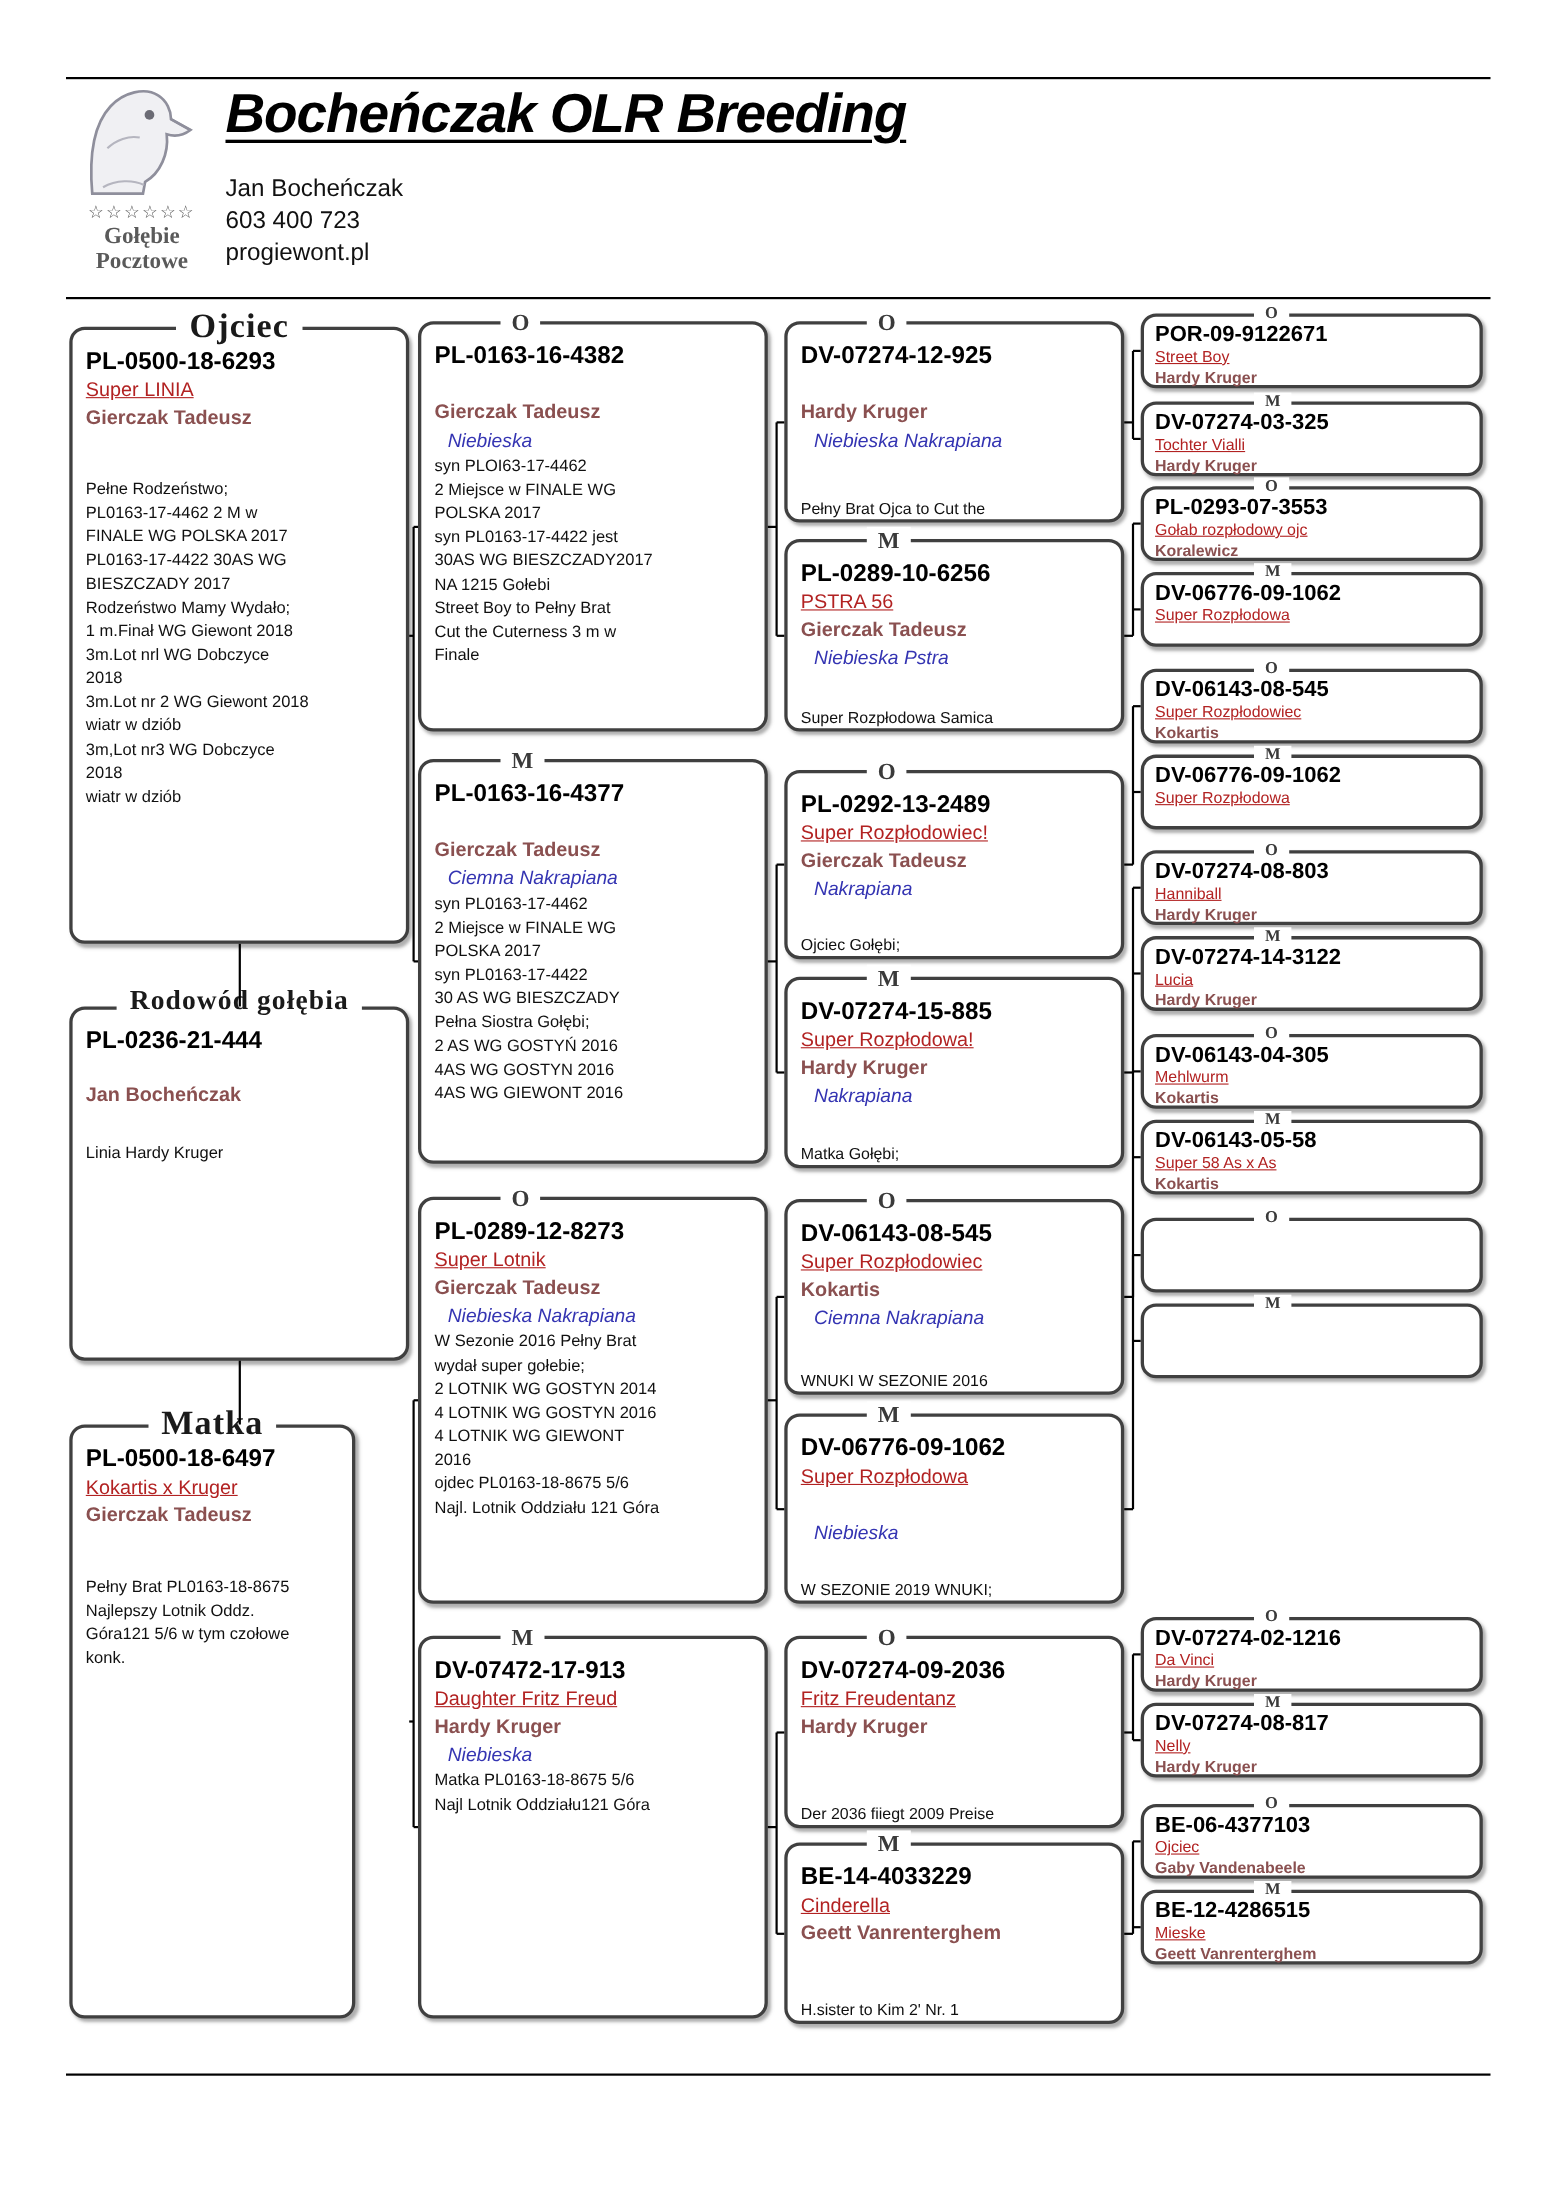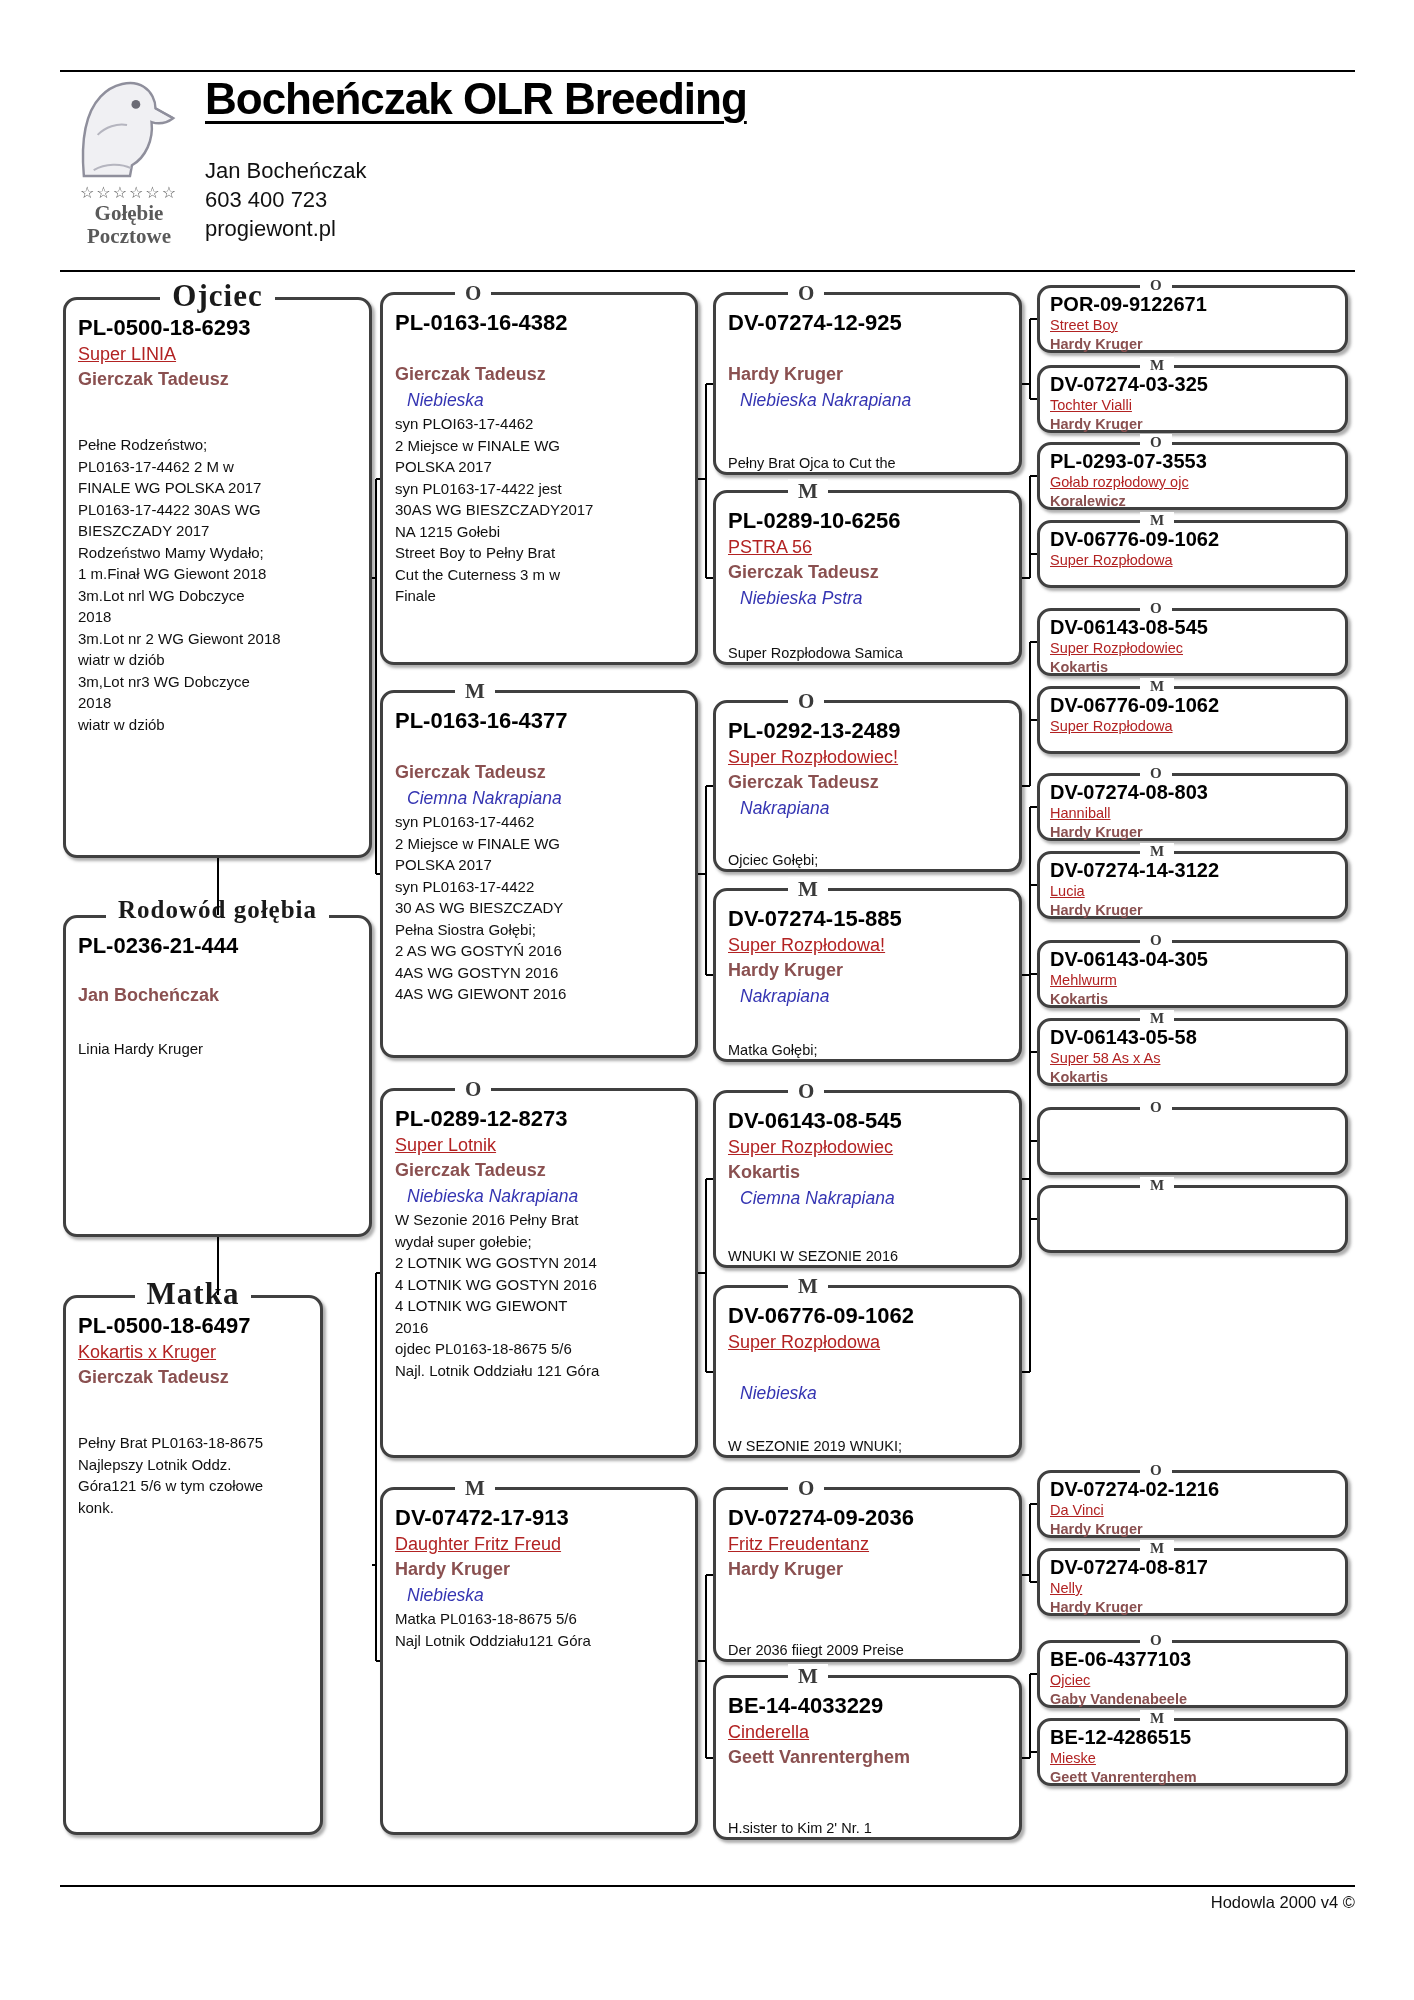--- a/index.html
+++ b/index.html
@@ -1,20 +1,20 @@
 <!DOCTYPE html>
 <html><head>
 <meta charset="utf-8">
 <style>
   html,body{margin:0;padding:0;background:#fff;}
   #stage{position:relative;width:1414px;height:2000px;background:#fff;overflow:hidden;
          font-family:"Liberation Sans",sans-serif;color:#000;}
   .rule{position:absolute;left:60px;width:1295px;height:2px;background:#000;}
-  #title{position:absolute;left:205px;top:74px;font-size:44px;font-weight:800;letter-spacing:-1px;
-         text-decoration:underline;text-decoration-thickness:3px;text-underline-offset:7px;}
+  #title{position:absolute;left:205px;top:74px;font-size:50px;font-weight:800;letter-spacing:-1px;
+         text-decoration:underline;text-decoration-thickness:3px;text-underline-offset:7px;font-style:italic;}
   .contact{position:absolute;left:205px;font-size:22px;color:#111;}
   #logo{position:absolute;left:58px;top:76px;width:142px;text-align:center;}
   #logo .stars{font-size:16px;letter-spacing:2px;color:#555;line-height:18px;}
   #logo .logoline{font-family:"Liberation Serif",serif;font-weight:700;font-size:21px;
                   color:#5a5a5a;line-height:23px;}
   .pbox{position:absolute;background:#fff;border:3px solid #404040;border-radius:14px;
         box-shadow:2.5px 3px 3px rgba(110,110,110,.55);box-sizing:border-box;}
   .tag{position:absolute;top:-14px;left:72px;background:#fff;padding:0 10px;
        font-family:"Liberation Serif",serif;font-weight:700;font-size:21px;color:#3a3a3a;}
   .gen4 .tag{top:-11px;left:100px;font-size:15px;}
@@ -54,21 +54,20 @@
   </div>
 
   <div id="title">Bocheńczak OLR Breeding</div>
   <div class="contact" style="top:158px">Jan Bocheńczak</div>
   <div class="contact" style="top:187px">603 400 723</div>
   <div class="contact" style="top:216px">progiewont.pl</div>
 
   <div class="rule" style="top:270px"></div>
 
   <div class="rule" style="top:1885px"></div>
-  <div id="footer">Hodowla 2000 v4 ©</div>
 <div class="pbox" style="position: absolute; left: 63px; top: 297px; width: 309px; height: 561px;">
       <div class="big-label"><span>Ojciec</span></div>
       <div class="ring">PL-0500-18-6293</div>
       <div class="name">Super LINIA</div>
       <div class="breeder">Gierczak Tadeusz</div>
       <div style="height: 42px;"></div>
       <div class="note">Pełne Rodzeństwo;</div>
       <div class="note">PL0163-17-4462 2 M w</div>
       <div class="note">FINALE WG POLSKA 2017</div>
       <div class="note">PL0163-17-4422 30AS WG</div>

